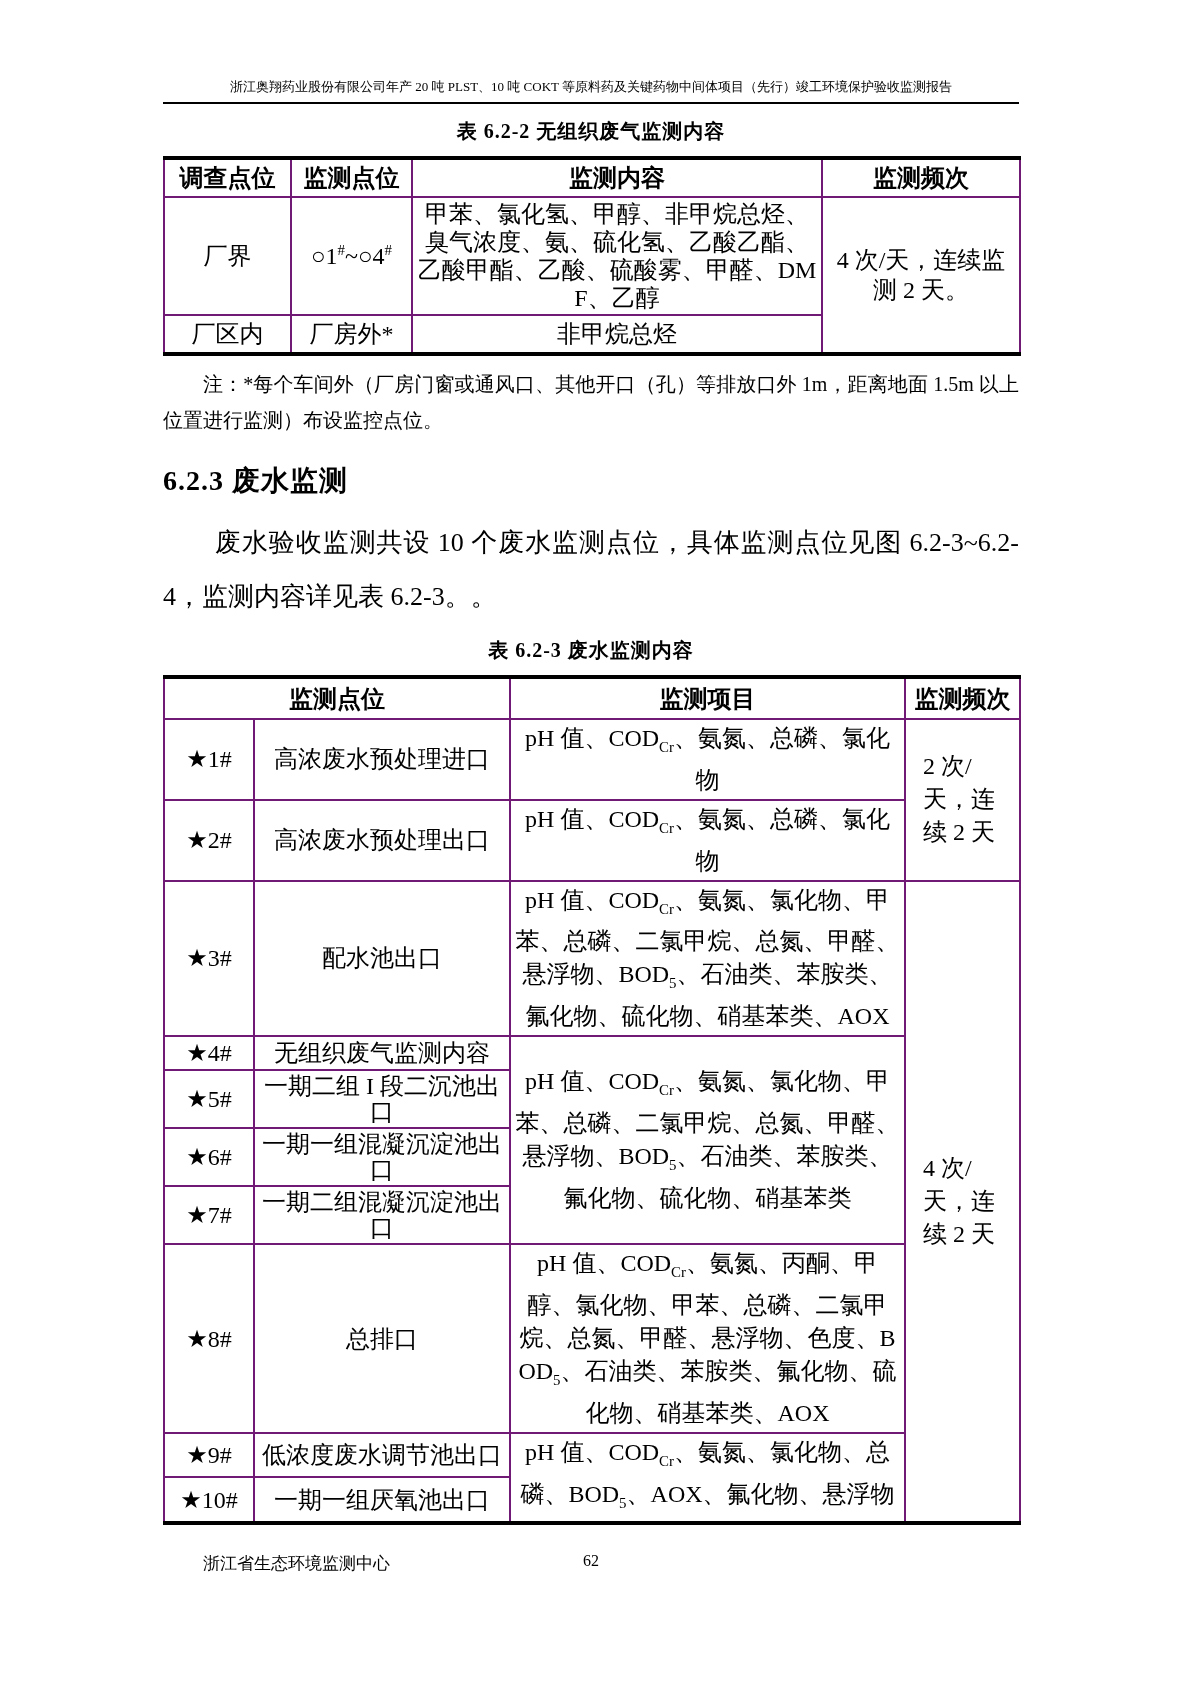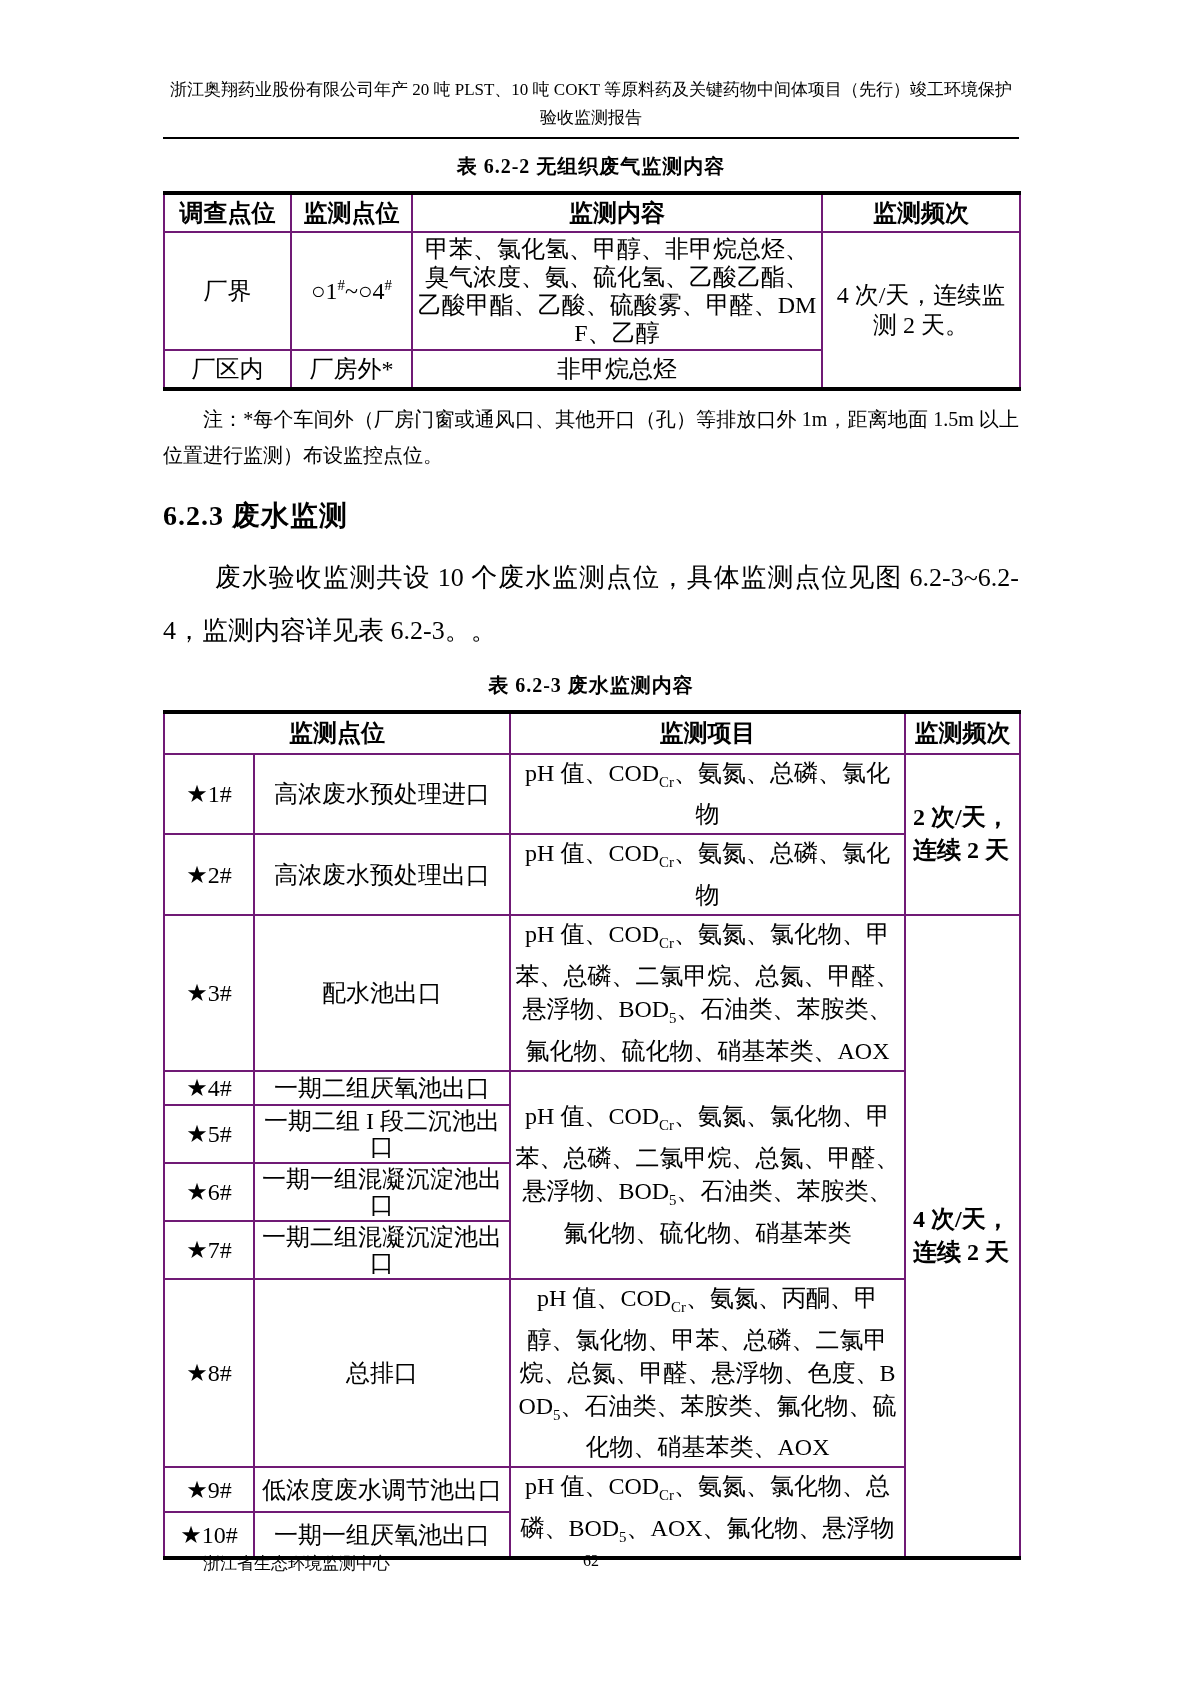--- a/index.html
+++ b/index.html
@@ -6,21 +6,21 @@
   .page{
     position:relative;
     width:1190px;height:1683px;
     background:#ffffff;color:#000;
     font-family:"Liberation Serif","DejaVu Serif",serif;
     overflow:hidden;margin:0 auto;
   }
   .content{position:absolute;left:163px;top:0;width:856px;}
 
   
-  .page-header{margin-top:76px;font-size:17px;line-height:1.65;text-align:center;}
+  .page-header{margin-top:76px;font-size:13px;line-height:1.65;text-align:center;}
   .header-rule{border-bottom:2px solid #000;margin-top:5px;}
 
   
   .tbl-title{font-size:20px;font-weight:bold;text-align:center;margin-top:14px;letter-spacing:1px;}
 
   
   table{border-collapse:collapse;table-layout:fixed;width:100%;}
   .t1,.t2{border-top:4px solid #000;border-bottom:4px solid #000;margin-top:11px;}
   .t1 th,.t1 td,.t2 th,.t2 td{
     border:2px solid #701a75;vertical-align:middle;
@@ -43,21 +43,21 @@
 
   
   .para{margin-top:16px;font-size:26px;line-height:2.05;text-indent:2em;text-align:justify;}
 
   
   .t2 tr.hdr{height:42px;}
   .t2 tr.rs{height:40px;}
   .t2 tr.rm{height:34px;}
   .t2 tr.rbig{height:138px;}
   .t2 td.items{line-height:33px;}
-  .t2 td.freq{text-align:left;padding-left:7px;line-height:33px;font-weight:bold;}
+  .t2 td.freq{text-align:left;padding-left:17px;line-height:33px;}
   .t2 td.loc{line-height:26px;}
 
   sub{font-size:0.62em;}
   sup{font-size:0.62em;}
 
   
   .footer-org{position:absolute;left:203px;top:1552px;font-size:17px;}
   .footer-page{position:absolute;left:163px;top:1552px;width:856px;text-align:center;font-size:16px;}
 </style>
 </head>
@@ -133,21 +133,21 @@
           <td class="items">pH 值、COD<sub>Cr</sub>、氨氮、总磷、氯化物</td>
         </tr>
         <tr class="rbig">
           <td>★3#</td>
           <td class="loc">配水池出口</td>
           <td class="items">pH 值、COD<sub>Cr</sub>、氨氮、氯化物、甲苯、总磷、二氯甲烷、总氮、甲醛、悬浮物、BOD<sub>5</sub>、石油类、苯胺类、氟化物、硫化物、硝基苯类、AOX</td>
           <td class="freq" rowspan="8">4 次/天，连续 2 天</td>
         </tr>
         <tr class="rm">
           <td>★4#</td>
-          <td class="loc">一期二组厌氧池出口</td>
+          <td class="loc">无组织废气监测内容</td>
           <td class="items" rowspan="4">pH 值、COD<sub>Cr</sub>、氨氮、氯化物、甲苯、总磷、二氯甲烷、总氮、甲醛、悬浮物、BOD<sub>5</sub>、石油类、苯胺类、氟化物、硫化物、硝基苯类</td>
         </tr>
         <tr class="rm">
           <td>★5#</td>
           <td class="loc">一期二组 I 段二沉池出口</td>
         </tr>
         <tr class="rm">
           <td>★6#</td>
           <td class="loc">一期一组混凝沉淀池出口</td>
         </tr>

